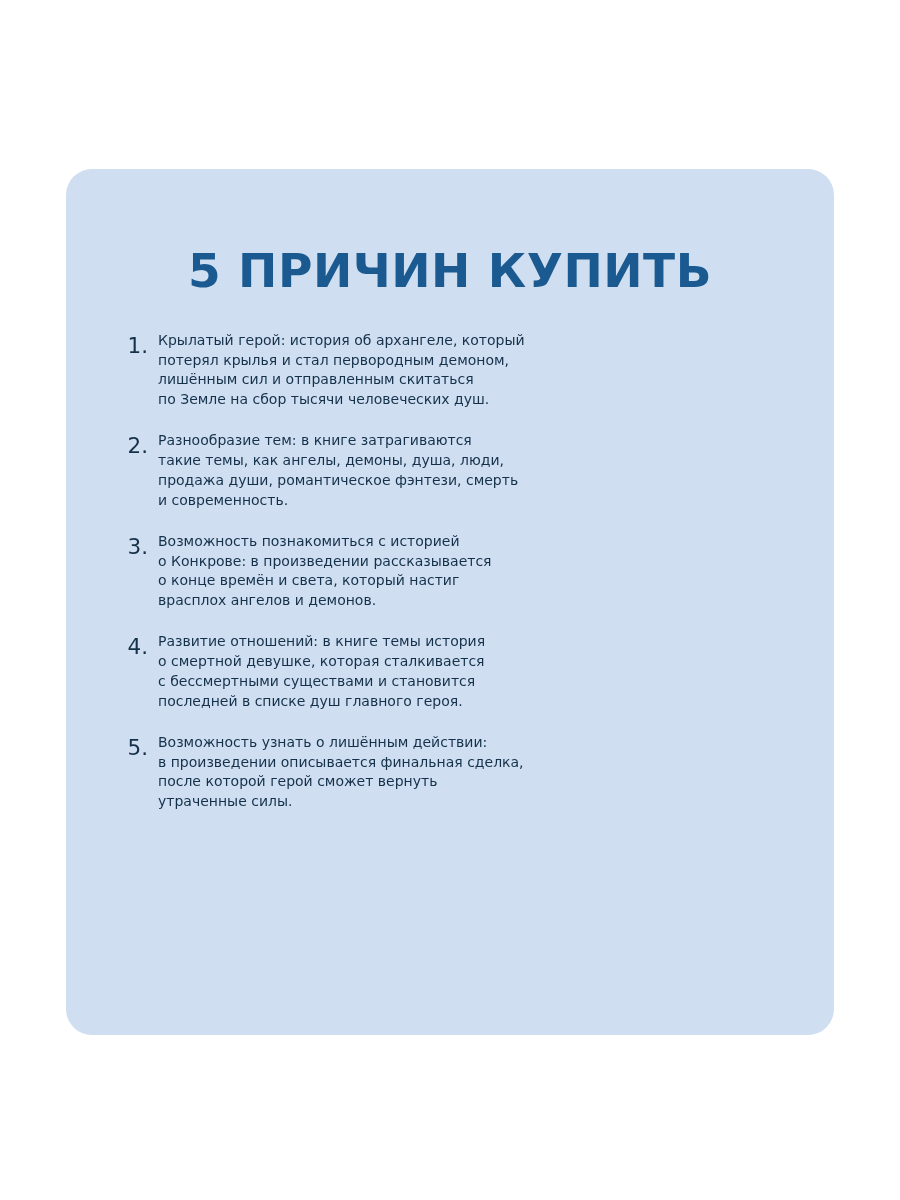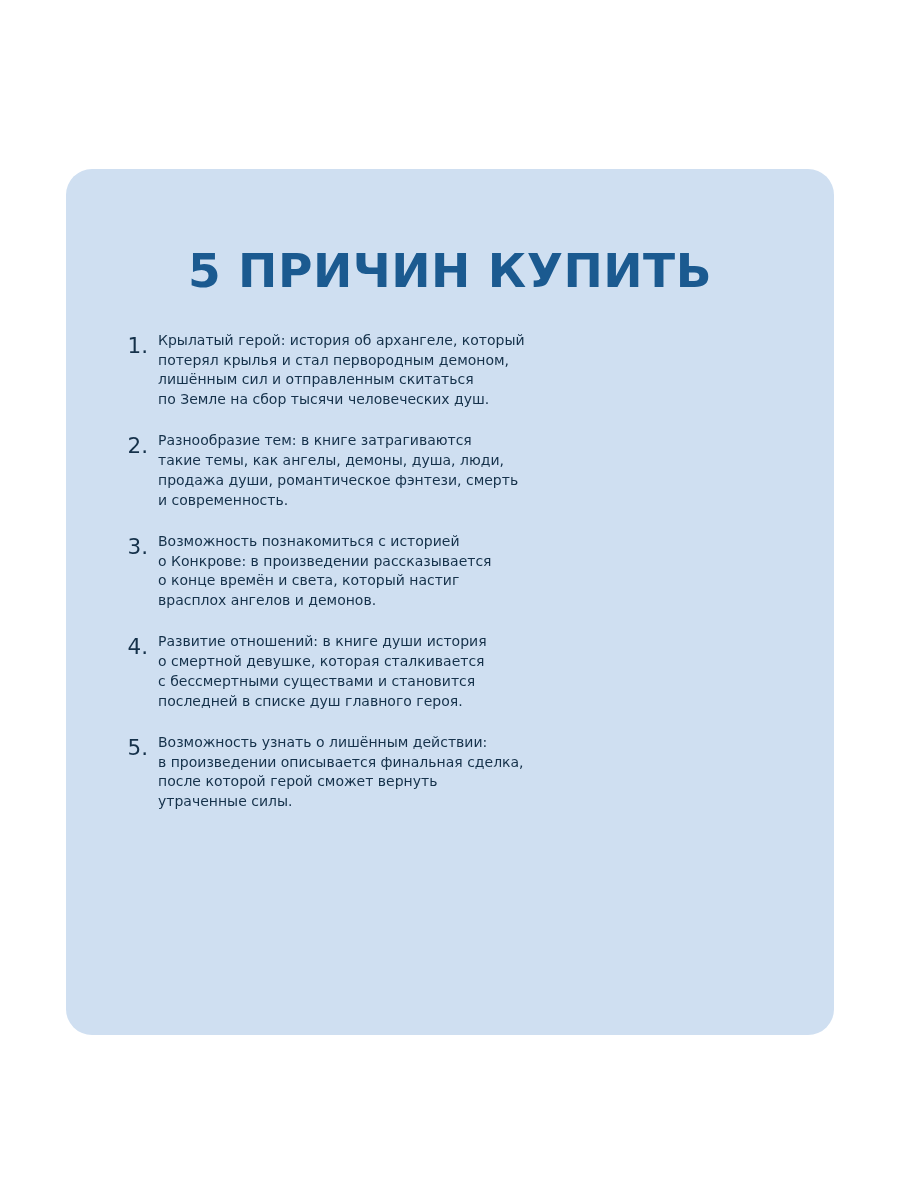--- a/index.html
+++ b/index.html
@@ -96,21 +96,21 @@
       </li>
       <li class="reason">
         <span class="reason-num">3.</span>
         <span class="reason-text">Возможность познакомиться с историей
   о Конкрове: в произведении рассказывается
   о конце времён и света, который настиг
 врасплох ангелов и демонов.</span>
       </li>
       <li class="reason">
         <span class="reason-num">4.</span>
-        <span class="reason-text">Развитие отношений: в книге души история
+        <span class="reason-text">Развитие отношений: в книге темы история
   о смертной девушке, которая сталкивается
   с бессмертными существами и становится
 последней в списке душ главного героя.</span>
       </li>
       <li class="reason">
         <span class="reason-num">5.</span>
         <span class="reason-text">Возможность узнать о лишённым действии:
 в произведении описывается финальная сделка,
 после которой герой сможет вернуть
 утраченные силы.</span>

